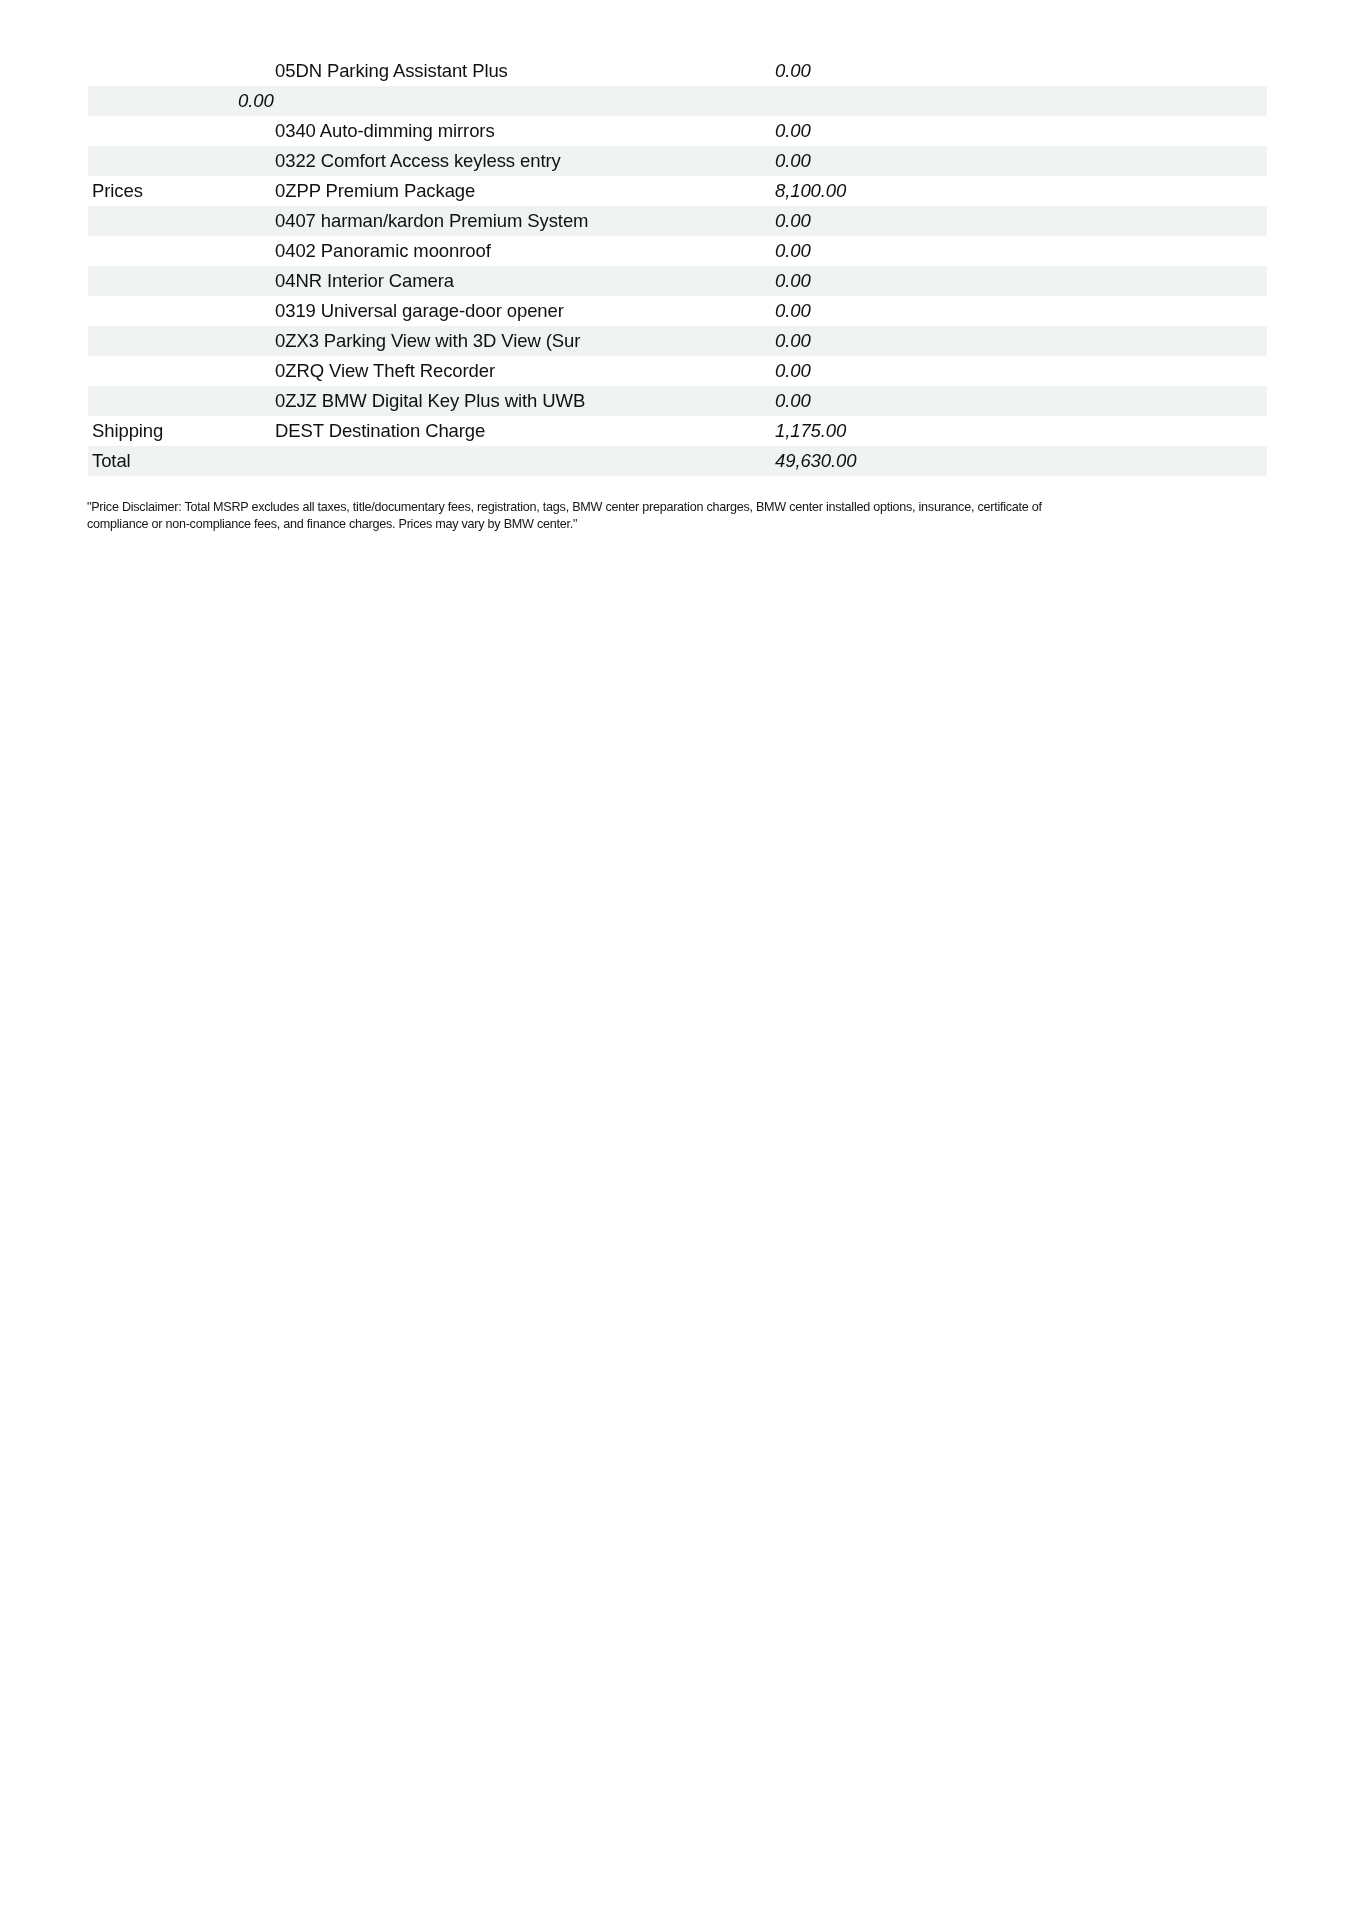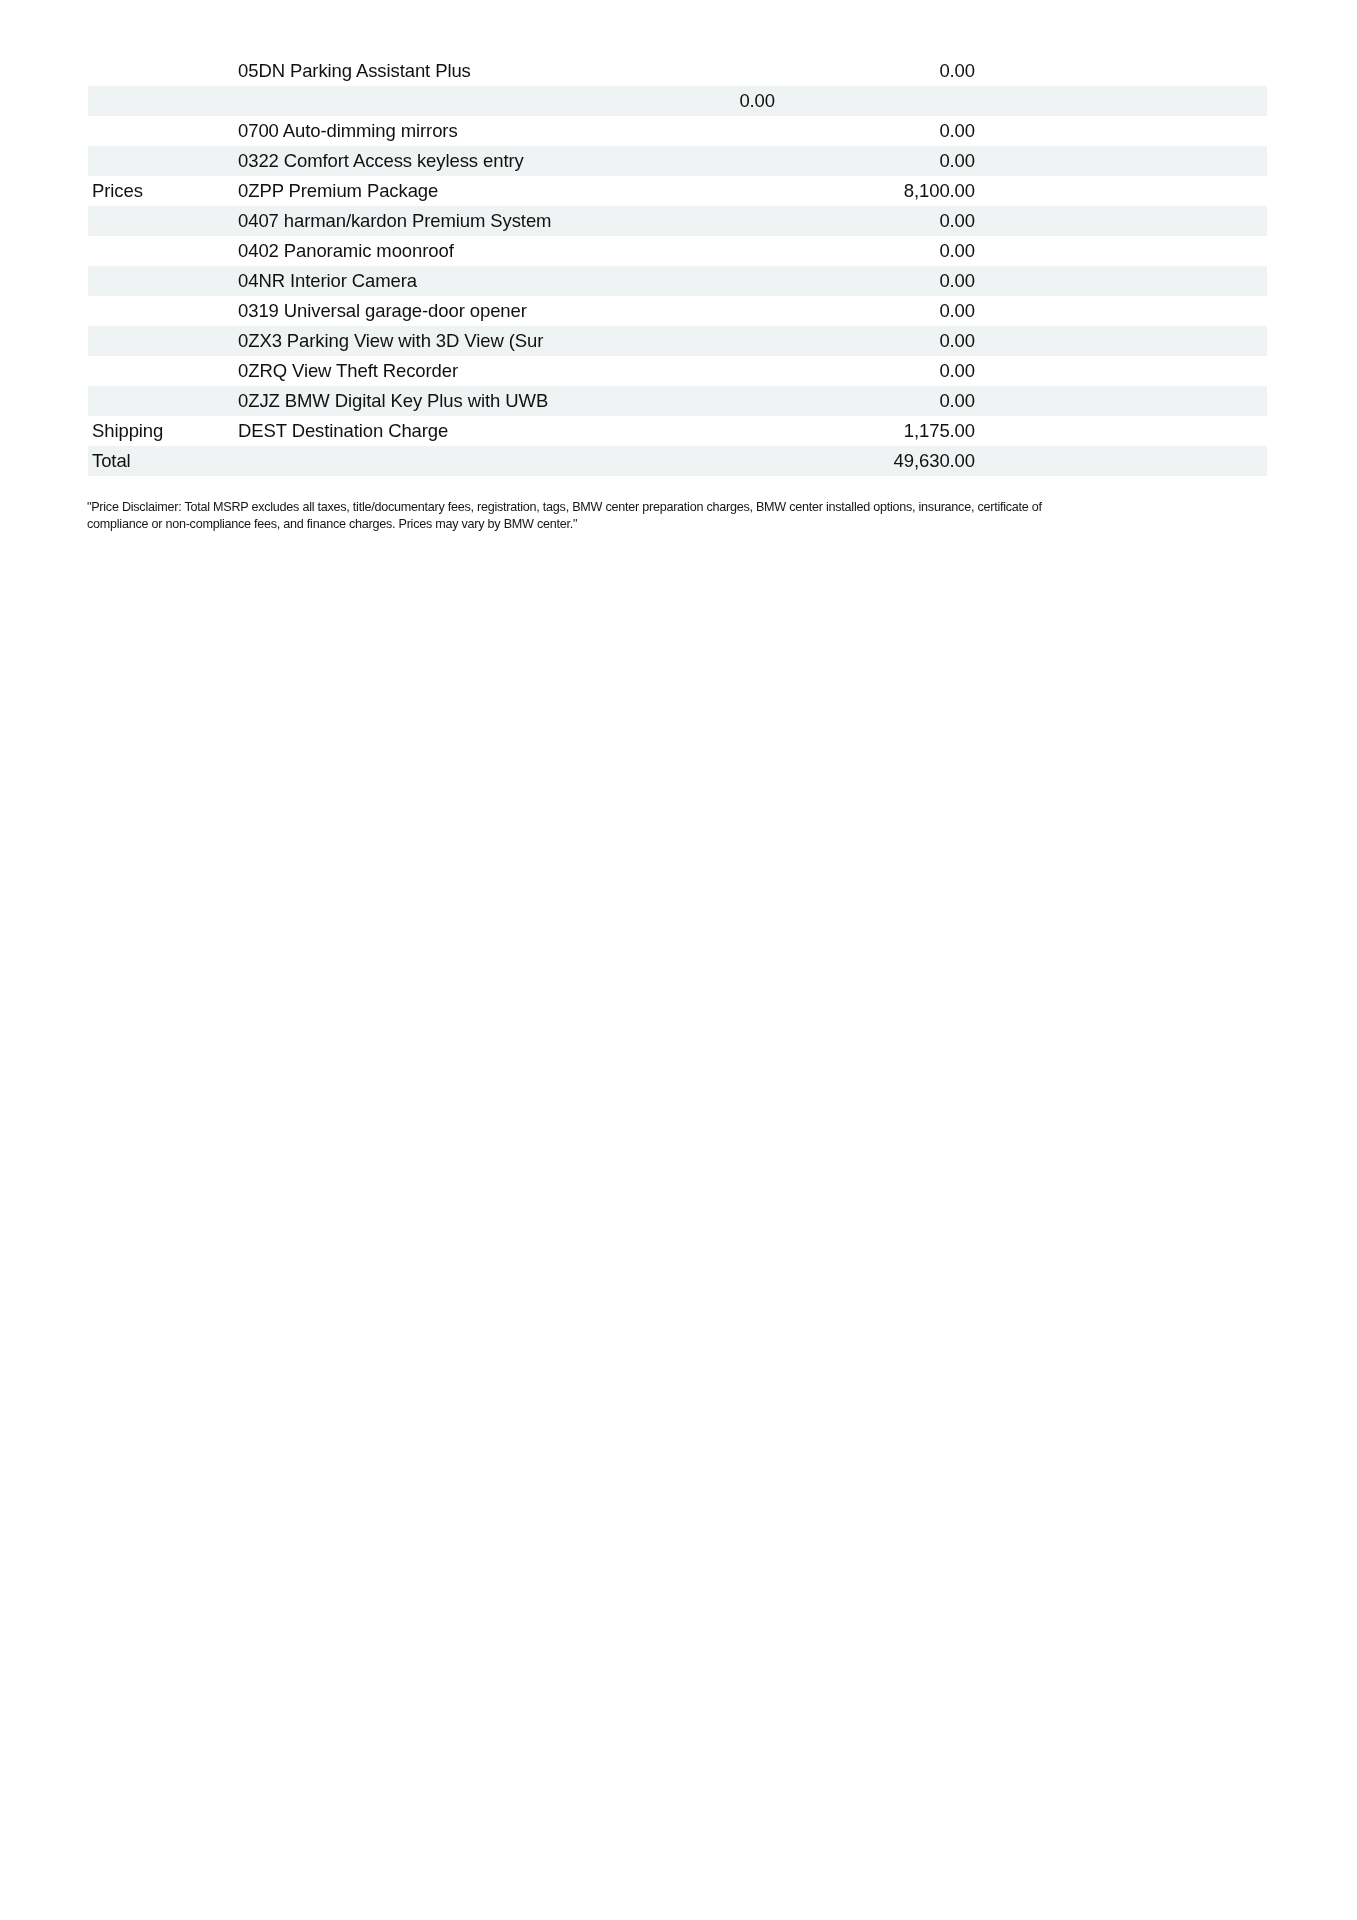--- a/index.html
+++ b/index.html
@@ -32,23 +32,24 @@
   }
   .row.shaded {
     background: var(--stripe, #f0f3f3);
   }
   .cell-category {
     padding-left: 4px;
     overflow: hidden;
   }
   .cell-option {
     overflow: hidden;
+    margin-left: 37px;
   }
   .cell-price {
-    text-align: right;
+    font-style: italic;
   }
   .cell-pad {
     
   }
   .disclaimer {
     position: absolute;
     left: 87px;
     top: 499px;
     font-size: 12.6px;
     line-height: 17px;
@@ -67,21 +68,21 @@
     <div class="cell-price">0.00</div>
     <div class="cell-pad"></div>
   </div>
     <div class="row shaded">
     <div class="cell-category"></div>
     <div class="cell-price">0.00</div>
     <div class="cell-pad"></div>
   </div>
     <div class="row">
     <div class="cell-category"></div>
-    <div class="cell-option">0700 Auto-dimming mirrors</div>
+    <div class="cell-option">0340 Auto-dimming mirrors</div>
     <div class="cell-price">0.00</div>
     <div class="cell-pad"></div>
   </div>
     <div class="row shaded">
     <div class="cell-category"></div>
     <div class="cell-option">0322 Comfort Access keyless entry</div>
     <div class="cell-price">0.00</div>
     <div class="cell-pad"></div>
   </div>
     <div class="row">

